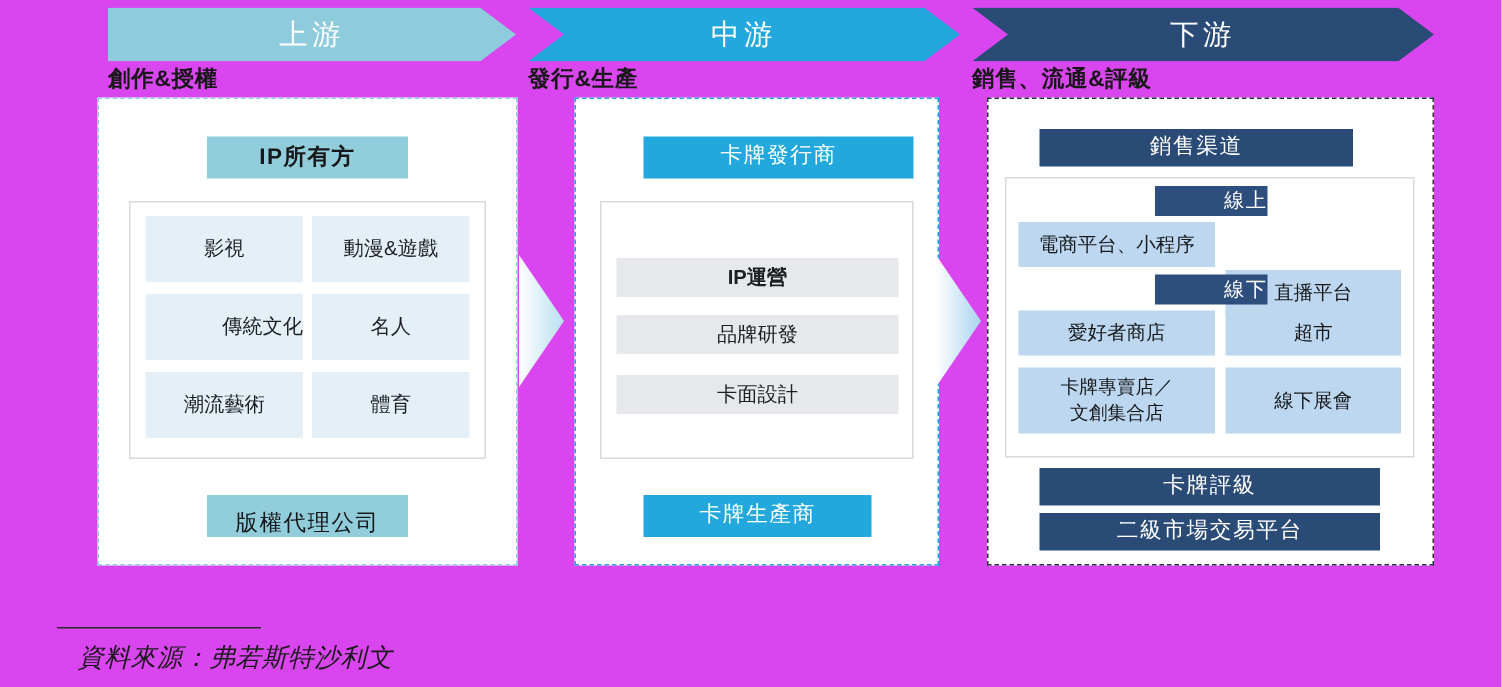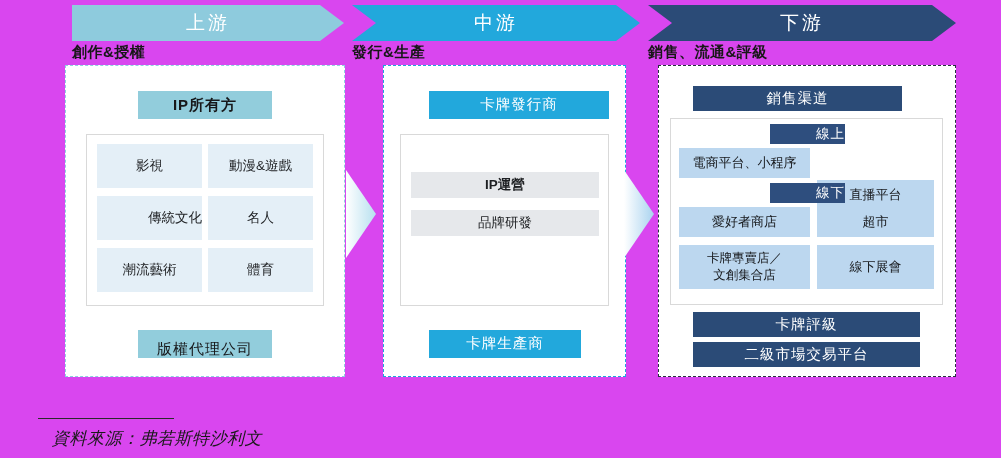--- a/index.html
+++ b/index.html
@@ -273,20 +273,23 @@
   </div>
 
   <div class="inner-box-mid" style="left:400px; top:134px; width:209px; height:172px;"></div>
 
   <div class="bar tile-mid bold" style="left:411px; top:172px; width:188px; height:26px;">
     <span>IP運營</span>
   </div>
   <div class="bar tile-mid" style="left:411px; top:210px; width:188px; height:26px;">
     <span>品牌研發</span>
   </div>
+  <div class="bar tile-mid" style="left:411px; top:250px; width:188px; height:26px;">
+    <span>卡面設計</span>
+  </div>
 
   <div class="bar bar-mid-hd" style="left:429px; top:330px; width:152px; height:28px;">
     <span>卡牌生產商</span>
   </div>
 
   <div class="bar bar-dn-hd" style="left:693px; top:86px; width:209px; height:25px;">
     <span>銷售渠道</span>
   </div>
 
   <div class="inner-box-dn" style="left:670px; top:118px; width:273px; height:187px;"></div>

